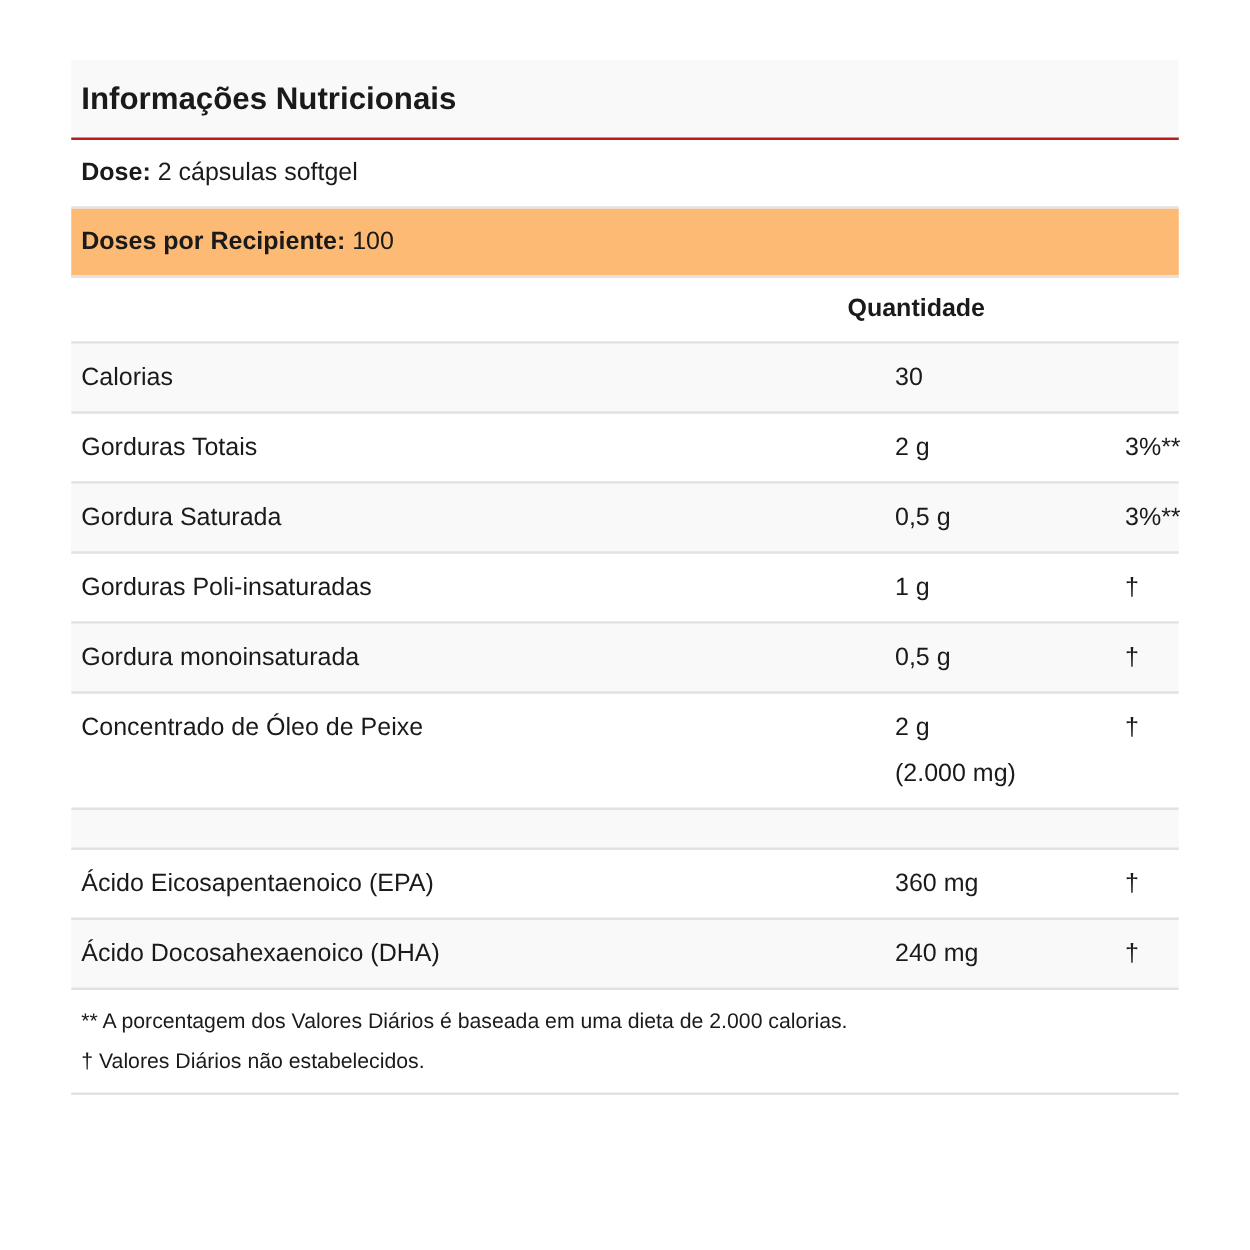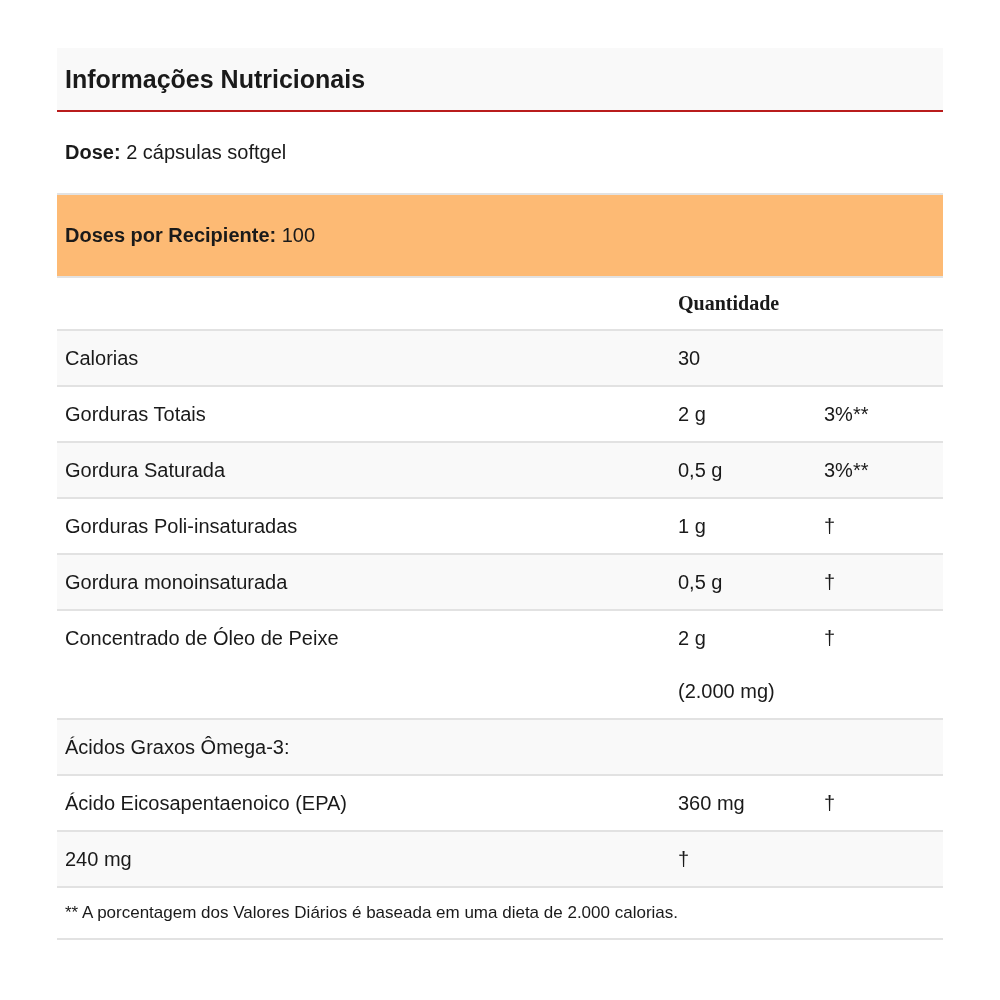--- a/index.html
+++ b/index.html
@@ -19,53 +19,53 @@
     width: 886px;
   }
   .row {
     display: grid;
     grid-template-columns: 613px 146px 1fr;
     padding: 15px 8px;
     border-bottom: 2px solid #e2e2e2;
     font-size: 20px;
     line-height: 24px;
     box-sizing: border-box;
+    gap: 38px;
   }
   .row.stripe { background: #f9f9f9; }
   .title-row {
     padding: 16px 8px;
     border-bottom: 2px solid #b91c1c;
     background: #f9f9f9;
     font-size: 25px;
     font-weight: 700;
     line-height: 30px;
   }
   .meta-row {
     display: block;
-    padding: 28px 8px;
+    padding: 14px 8px;
     border-bottom: 2px solid #e2e2e2;
     font-size: 20px;
     line-height: 25px;
     box-sizing: border-box;
   }
   .meta-row.stripe { background: #fdba74; }
   .meta-label { font-weight: 700; }
   .header-row {
     display: grid;
     grid-template-columns: 613px 146px 1fr;
     padding: 8px 8px;
     border-bottom: 2px solid #e2e2e2;
     font-size: 20px;
     font-weight: 700;
     line-height: 35px;
     box-sizing: border-box;
-    font-family: Liberation Serif, serif;
   }
   .cell { display: block; }
-  .amount-note { margin-top: 29px; }
+  .amount-note { margin-top: 13px; }
   .footer-row {
     padding: 9px 8px;
     border-bottom: 2px solid #e2e2e2;
     font-size: 17px;
     line-height: 32px;
   }
 </style>
 </head>
 <body>
 
@@ -123,33 +123,34 @@
   <div class="row">
     <span class="cell">Concentrado de Óleo de Peixe</span>
     <span class="cell">
       <span class="cell">2 g</span>
       <span class="cell amount-note">(2.000 mg)</span>
     </span>
     <span class="cell">†</span>
   </div>
 
   <div class="row stripe">
-    <span class="cell">Ácidos Graxos Ômega-3:</span>
     <span class="cell"></span>
     <span class="cell"></span>
   </div>
 
   <div class="row">
     <span class="cell">Ácido Eicosapentaenoico (EPA)</span>
     <span class="cell">360 mg</span>
     <span class="cell">†</span>
   </div>
 
   <div class="row stripe">
+    <span class="cell">Ácido Docosahexaenoico (DHA)</span>
     <span class="cell">240 mg</span>
     <span class="cell">†</span>
   </div>
 
   <div class="footer-row">
     <div class="cell">** A porcentagem dos Valores Diários é baseada em uma dieta de 2.000 calorias.</div>
+    <div class="cell">† Valores Diários não estabelecidos.</div>
   </div>
 
 </div>
 
 </body></html>

